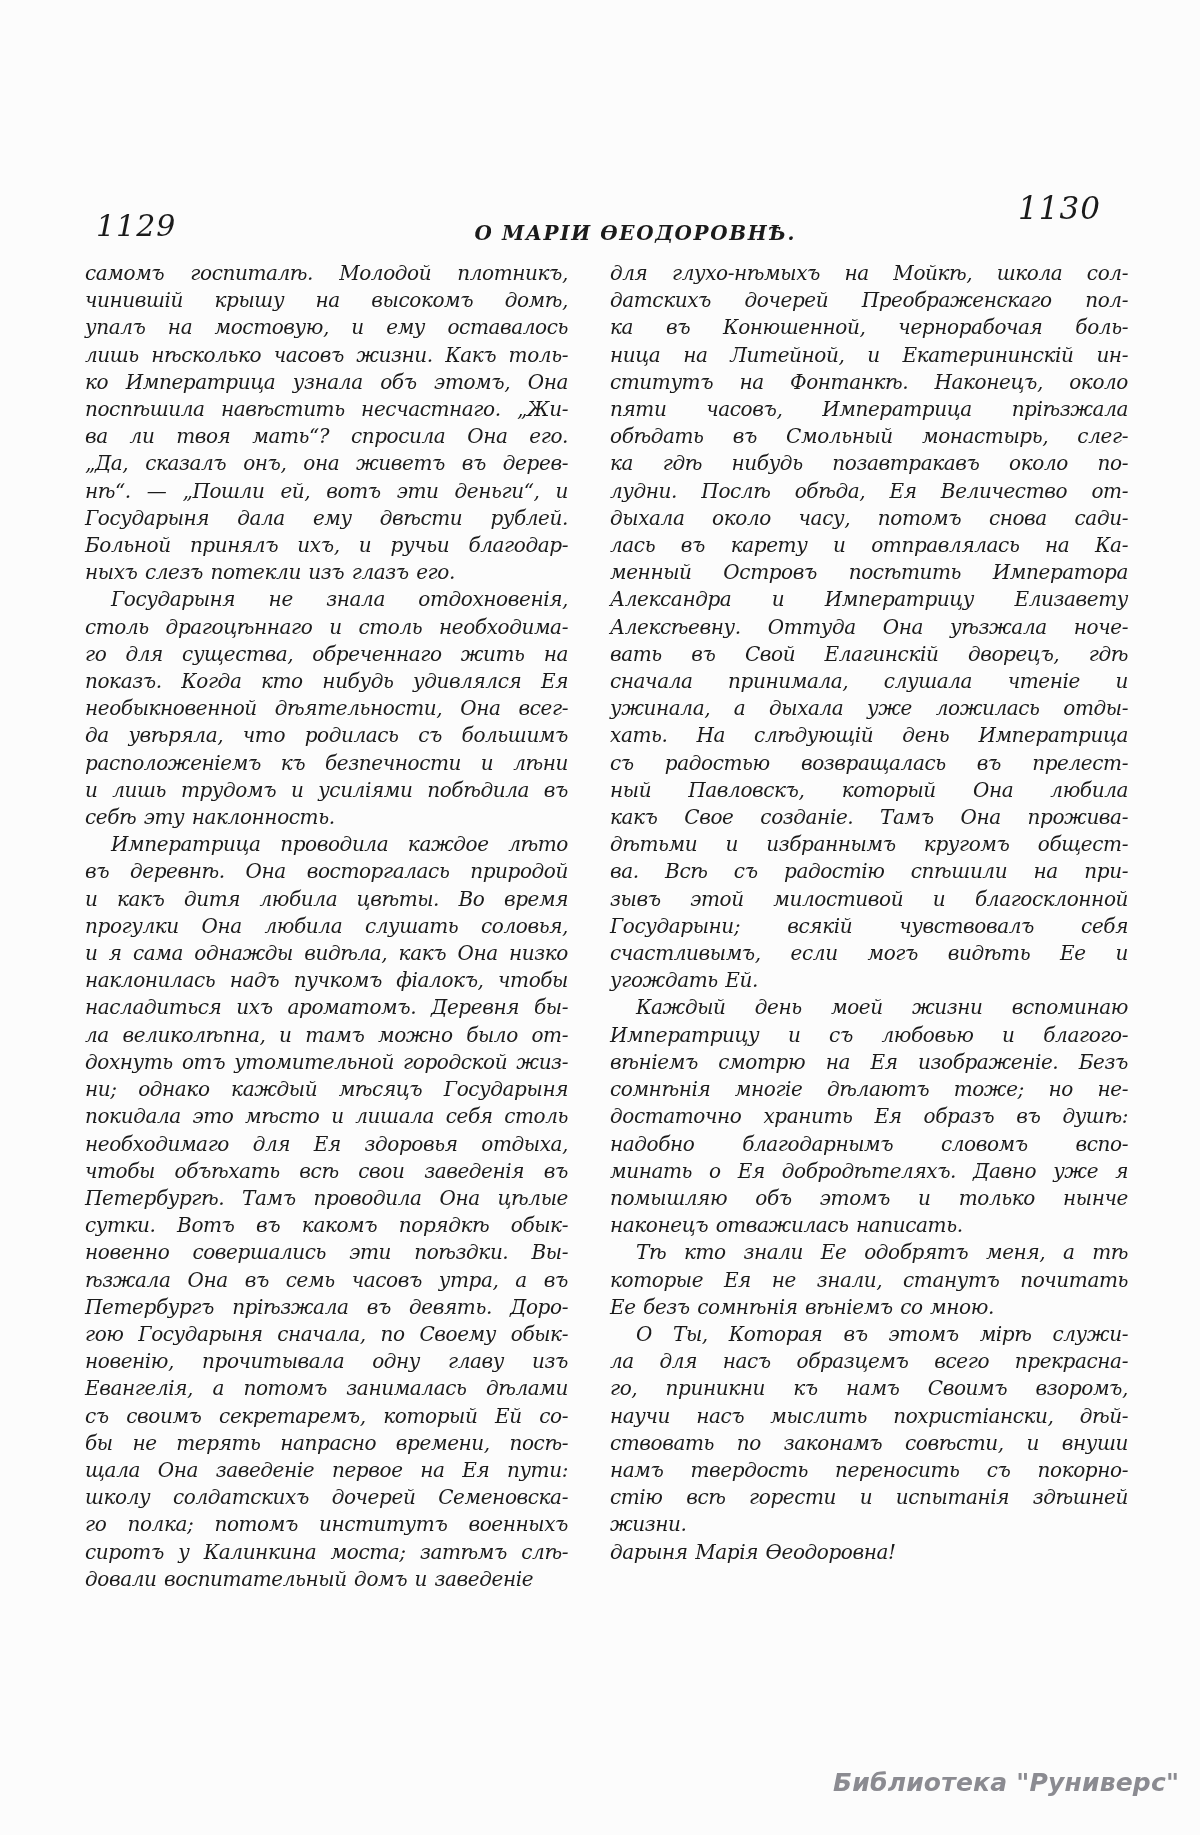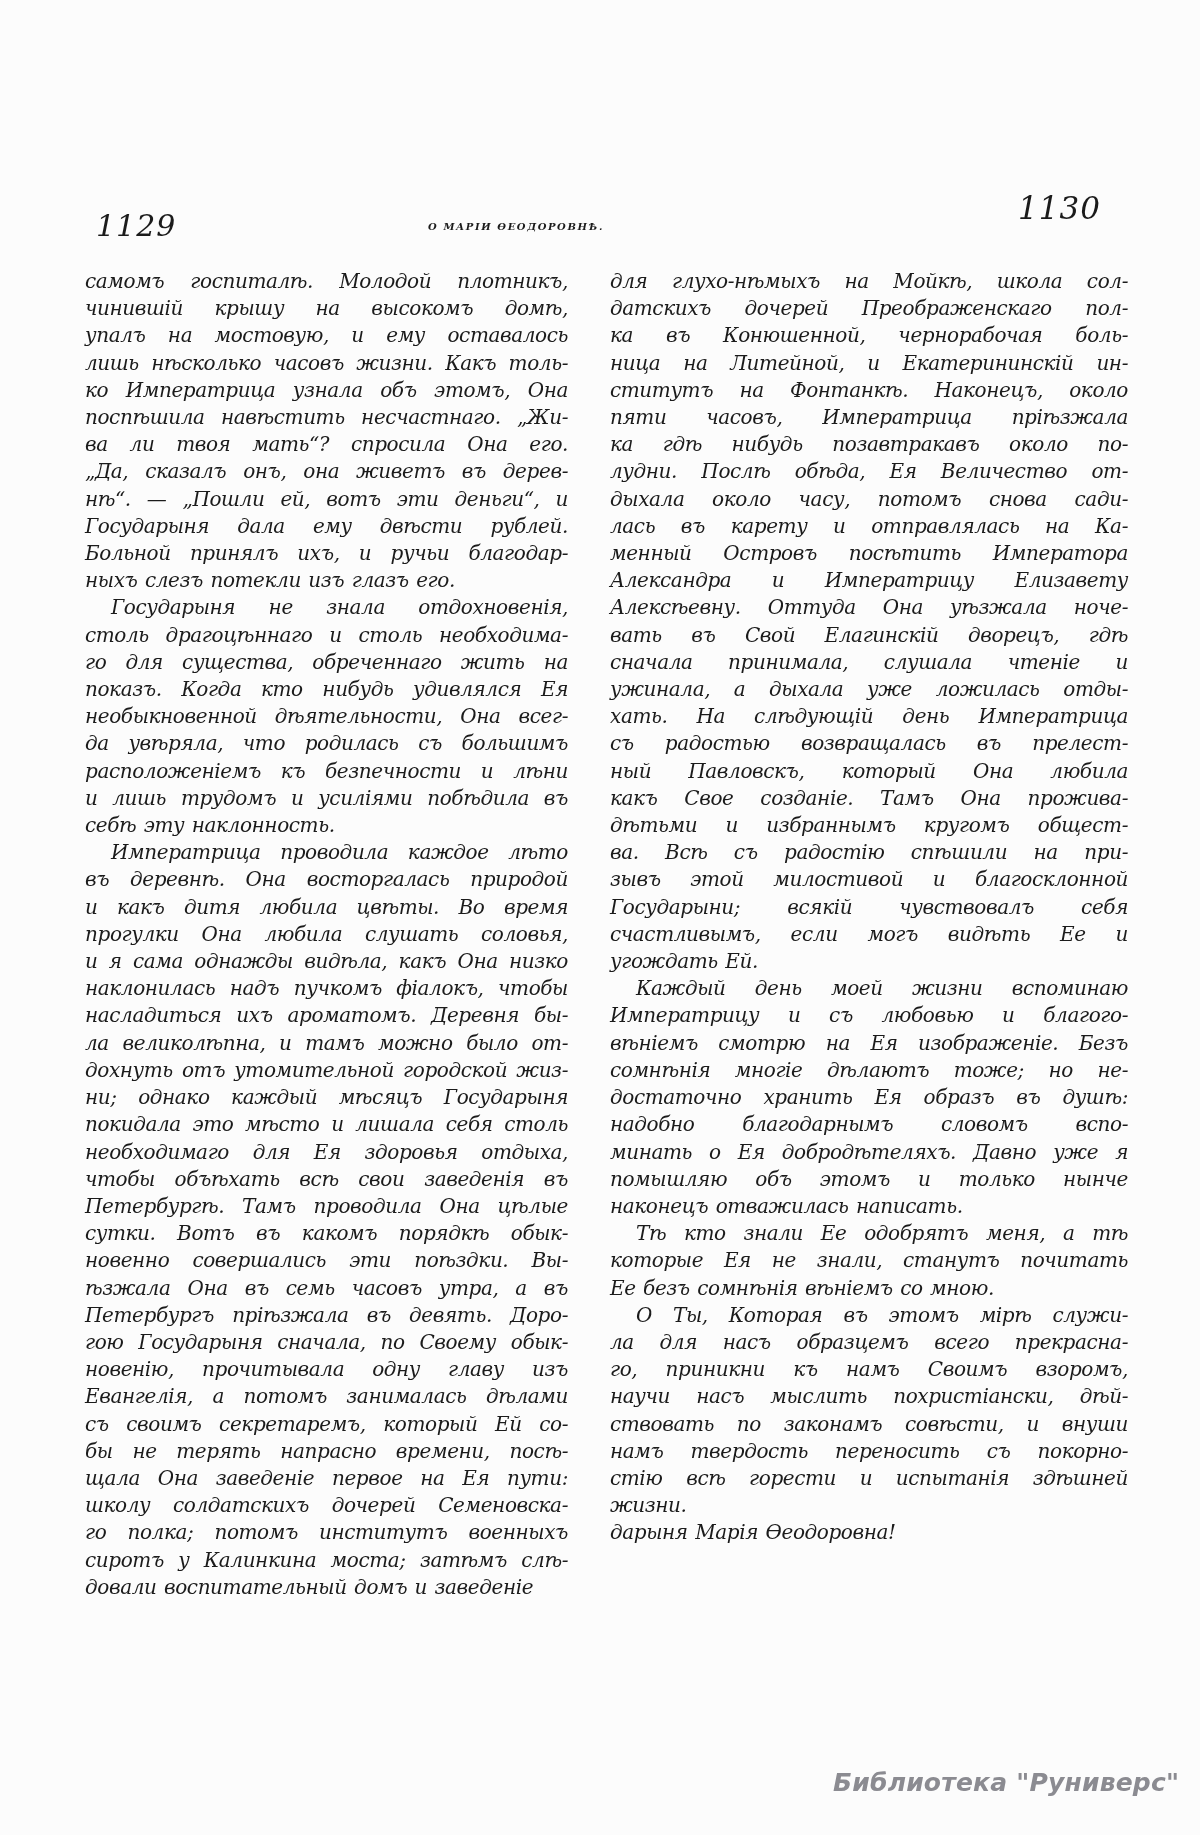--- a/index.html
+++ b/index.html
@@ -20,40 +20,39 @@
   .pn {
     position: absolute;
     font-size: 30px;
     letter-spacing: 1px;
     color: var(--ink, #1b1b1b);
   }
   .pn-left  { left: 96px;  top: 208px; }
   .pn-right { left: 1018px; top: 190px; font-size: 31px; }
   .running-title {
     position: absolute;
-    left: 428px; top: 221px; width: 380px;
-    text-align: left;
-    font-size: 10px;
+    left: 416px; top: 221px; width: 380px;
+    text-align: right;
+    font-size: 20px;
     font-weight: bold;
     letter-spacing: 1.6px;
     color: var(--ink, #1b1b1b);
   }
   
   .textblock {
     position: absolute;
     left: 85px; top: 260px;
     width: 1043px;
     display: flex;
   }
   .col {
     font-size: 20px;
     line-height: 27.2px;
     letter-spacing: -0.4px;
     word-spacing: 1.5px;
-    margin-top: 8px;
   }
   .col-left  { width: 483px; margin-right: 42px; }
   .col-right { width: 518px; }
   .line { min-height: 27.2px; }
   .line.just {
     text-align: justify;
     text-align-last: justify;
   }
   .line.ind { text-indent: 26px; }
   
@@ -130,20 +129,21 @@
         <div class="line just">сиротъ у Калинкина моста; затѣмъ слѣ-</div>
         <div class="line">довали воспитательный домъ и заведеніе</div>
       </div>
     <div class="col col-right" id="col-right">
         <div class="line just">для глухо-нѣмыхъ на Мойкѣ, школа сол-</div>
         <div class="line just">датскихъ дочерей Преображенскаго пол-</div>
         <div class="line just">ка въ Конюшенной, чернорабочая боль-</div>
         <div class="line just">ница на Литейной, и Екатерининскій ин-</div>
         <div class="line just">ститутъ на Фонтанкѣ. Наконецъ, около</div>
         <div class="line just">пяти часовъ, Императрица пріѣзжала</div>
+        <div class="line just">обѣдать въ Смольный монастырь, слег-</div>
         <div class="line just">ка гдѣ нибудь позавтракавъ около по-</div>
         <div class="line just">лудни. Послѣ обѣда, Ея Величество от-</div>
         <div class="line just">дыхала около часу, потомъ снова сади-</div>
         <div class="line just">лась въ карету и отправлялась на Ка-</div>
         <div class="line just">менный Островъ посѣтить Императора</div>
         <div class="line just">Александра и Императрицу Елизавету</div>
         <div class="line just">Алексѣевну. Оттуда Она уѣзжала ноче-</div>
         <div class="line just">вать въ Свой Елагинскій дворецъ, гдѣ</div>
         <div class="line just">сначала принимала, слушала чтеніе и</div>
         <div class="line just">ужинала, а дыхала уже ложилась отды-</div>

